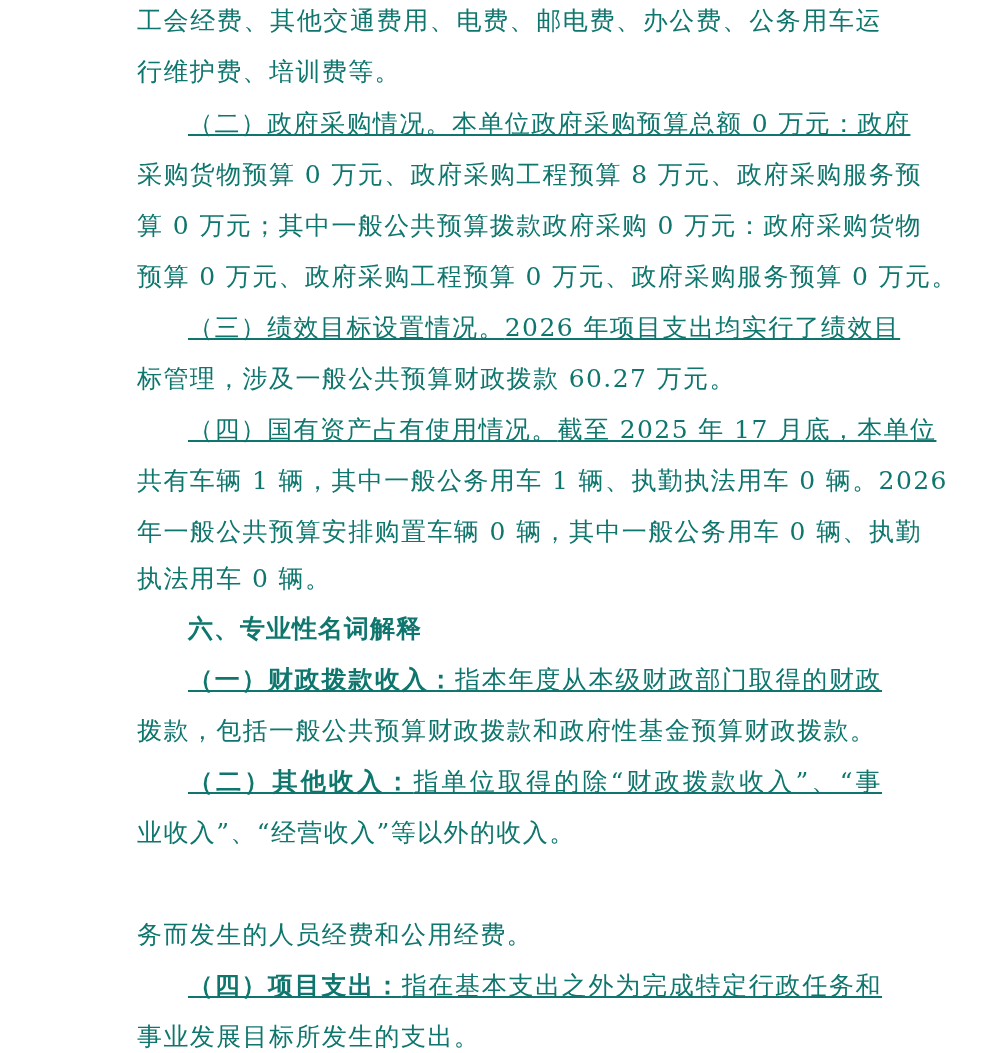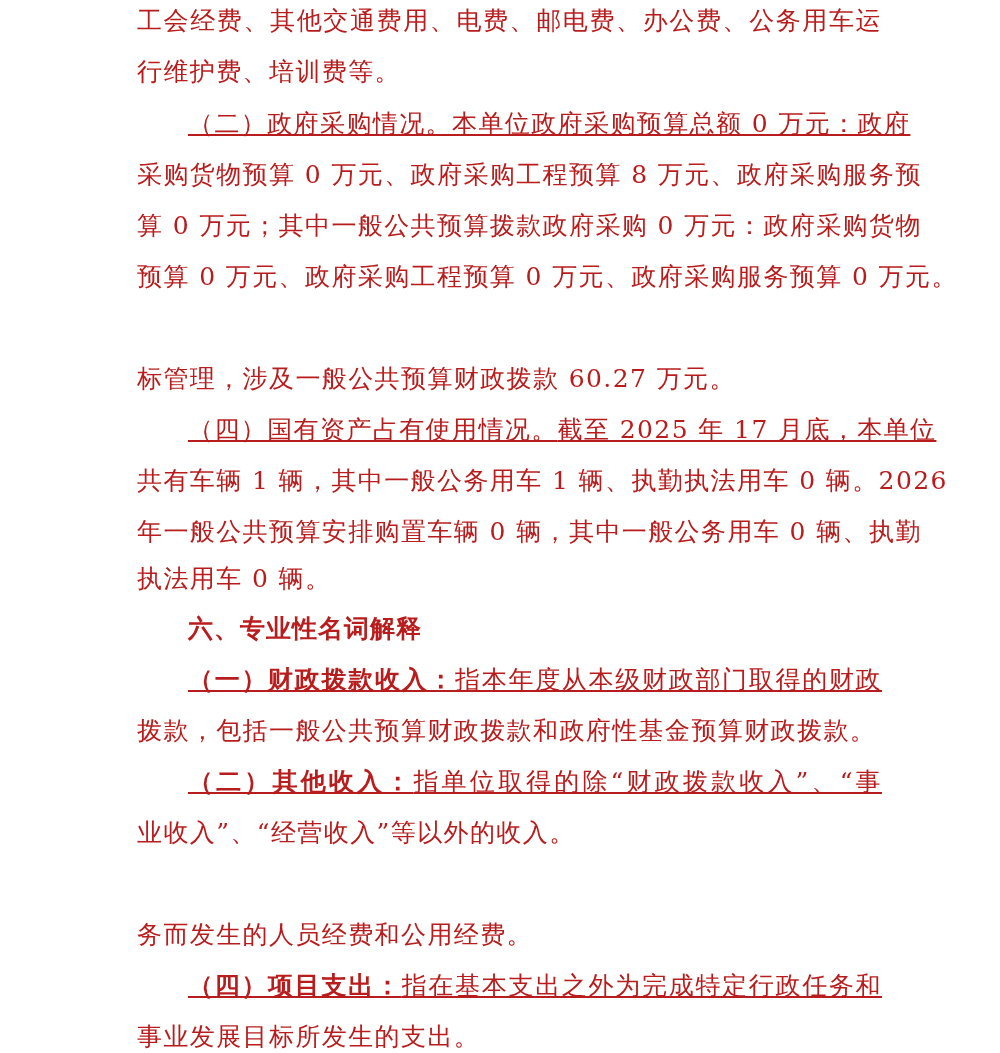--- a/index.html
+++ b/index.html
@@ -1,20 +1,20 @@
 <!DOCTYPE html>
 <html><head>
 <meta charset="utf-8">
 <style>
   html, body { margin: 0; padding: 0; background: #ffffff; }
   body { width: 1000px; height: 1053px; overflow: hidden; position: relative; }
   .page {
     position: absolute; left: 0; top: 0; width: 855px; height: 1053px;
     font-family: "DejaVu Serif", "Liberation Serif", serif;
-    color: #b91c1c;
+    color: #0f766e;
   }
   .line {
     position: absolute; left: 137px; width: 745px;
     font-size: 25px; line-height: 30px; height: 30px;
     white-space: nowrap; letter-spacing: 1.4px;
     text-align: justify; text-align-last: justify;
   }
   .line.last { text-align-last: left; }
   .line.indent { left: 188px; width: 694px; text-decoration: underline; }
   .bold { font-weight: bold; }
@@ -30,20 +30,21 @@
 <div class="page">
 
   <div class="line" style="top:6px">工会经费、其他交通费用、电费、邮电费、办公费、公务用车运</div>
   <div class="line last" style="top:57px">行维护费、培训费等。</div>
 
   <div class="line indent" style="top:109px"><span>（二）政府采购情况。</span><span>本单位政府采购预算总额 0 万元：政府</span></div>
   <div class="line" style="top:160px">采购货物预算 0 万元、政府采购工程预算 8 万元、政府采购服务预</div>
   <div class="line" style="top:211px">算 0 万元；其中一般公共预算拨款政府采购 0 万元：政府采购货物</div>
   <div class="line" style="top:262px">预算 0 万元、政府采购工程预算 0 万元、政府采购服务预算 0 万元。</div>
 
+  <div class="line indent" style="top:313px"><span>（三）绩效目标设置情况。</span><span>2026 年项目支出均实行了绩效目</span></div>
   <div class="line last" style="top:364px">标管理，涉及一般公共预算财政拨款 60.27 万元。</div>
 
   <div class="line indent" style="top:415px"><span>（四）国有资产占有使用情况。</span><span>截至 2025 年 17 月底，本单位</span></div>
   <div class="line" style="top:466px">共有车辆 1 辆，其中一般公务用车 1 辆、执勤执法用车 0 辆。2026</div>
   <div class="line" style="top:517px">年一般公共预算安排购置车辆 0 辆，其中一般公务用车 0 辆、执勤</div>
   <div class="line last" style="top:564px">执法用车 0 辆。</div>
 
   <div class="heading">六、专业性名词解释</div>
 
   <div class="line indent" style="top:665px"><span class="bold">（一）财政拨款收入：</span><span>指本年度从本级财政部门取得的财政</span></div>

